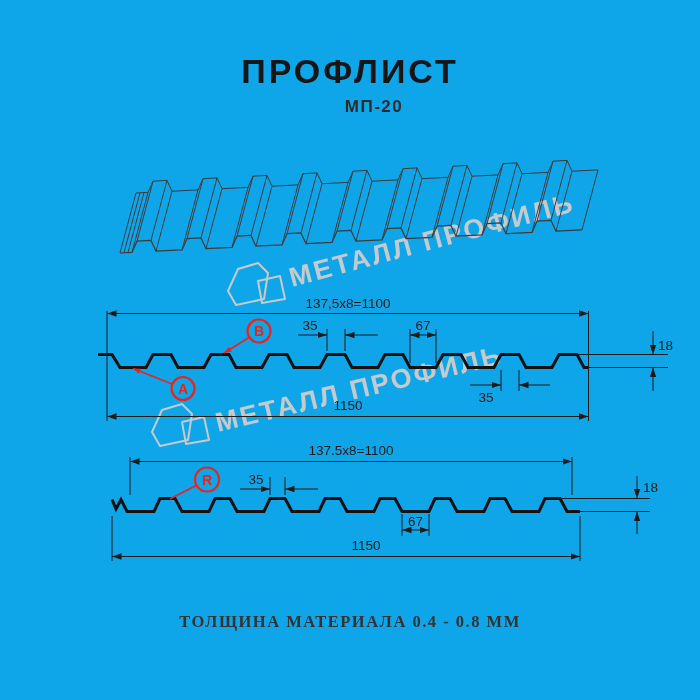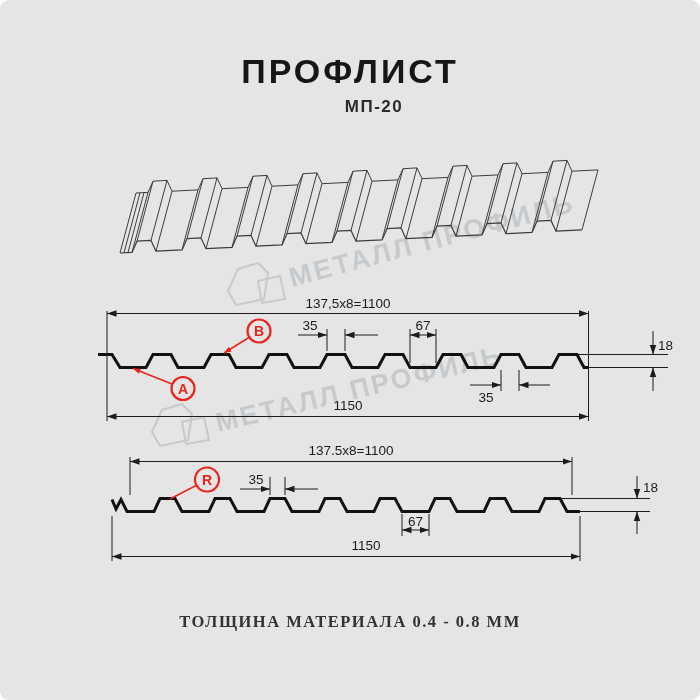--- a/index.html
+++ b/index.html
@@ -1,17 +1,17 @@
 <!DOCTYPE html>
 <html><head>
 <meta charset="utf-8">
 <style>
   html,body{margin:0;padding:0;background:#ffffff;}
-  .canvas{position:relative;width:700px;height:700px;background:#e5e5e5;overflow:hidden;
-          font-family:"Liberation Sans",sans-serif;border-radius:9px;}
+  .canvas{position:relative;width:700px;height:700px;background:#0ea5e9;overflow:hidden;
+          font-family:"Liberation Sans",sans-serif;}
   .title{position:absolute;top:52px;left:0;width:700px;text-align:center;
          font-size:34px;font-weight:700;letter-spacing:3px;color:#161616;}
   .subtitle{position:absolute;top:97px;left:0;width:700px;text-align:center;
          font-size:17px;font-weight:700;letter-spacing:1.5px;color:#2b2b2b;padding-left:24px;}
   .footer-note{position:absolute;top:612px;left:0;width:700px;text-align:center;
          font-size:16.5px;font-weight:700;letter-spacing:1.5px;color:#333333;font-family:Liberation Serif, serif;}
   svg{position:absolute;top:0;left:0;}
   .dim-text{font-family:"Liberation Sans",sans-serif;font-size:13.5px;fill:#1c1c1c;}
   .thin{stroke:#1c1c1c;stroke-width:1;fill:none;}
   .profile{stroke:#111111;stroke-width:3;fill:none;stroke-linejoin:miter;}

